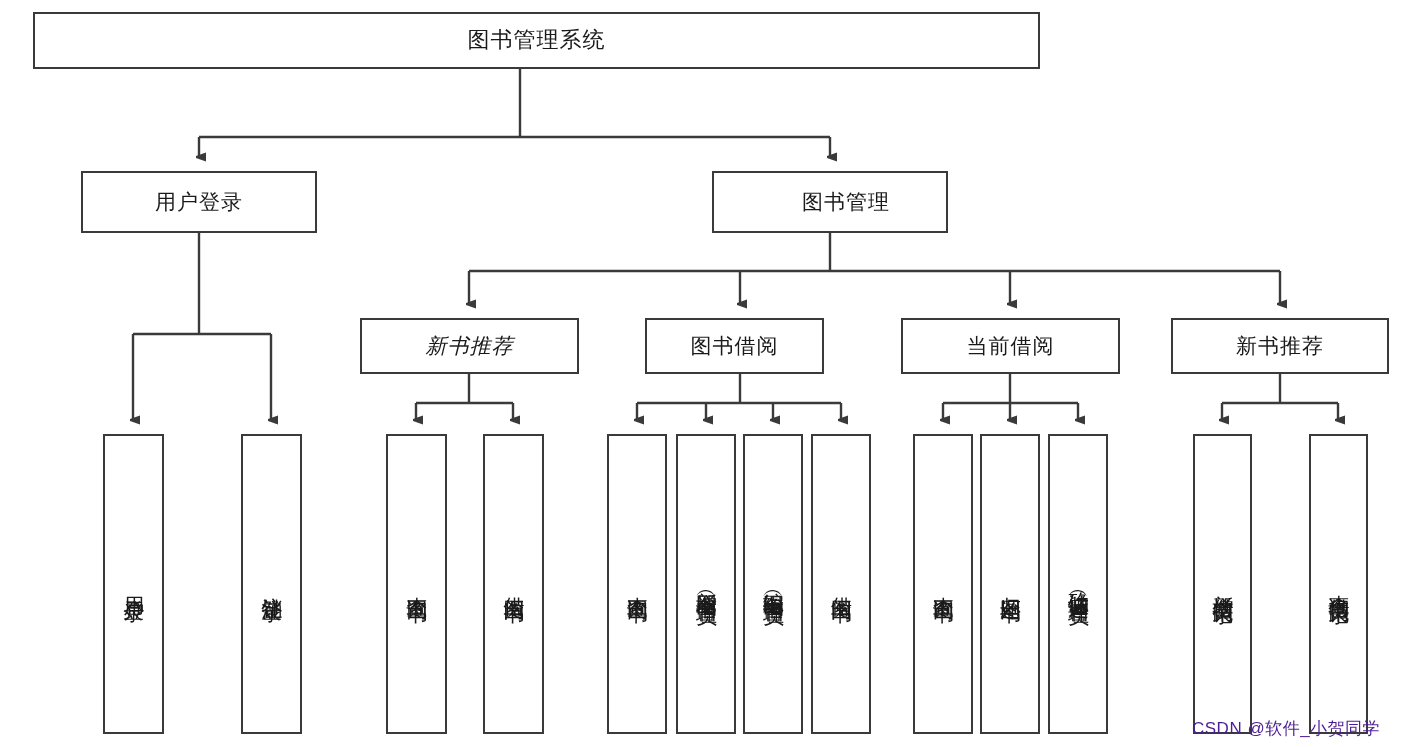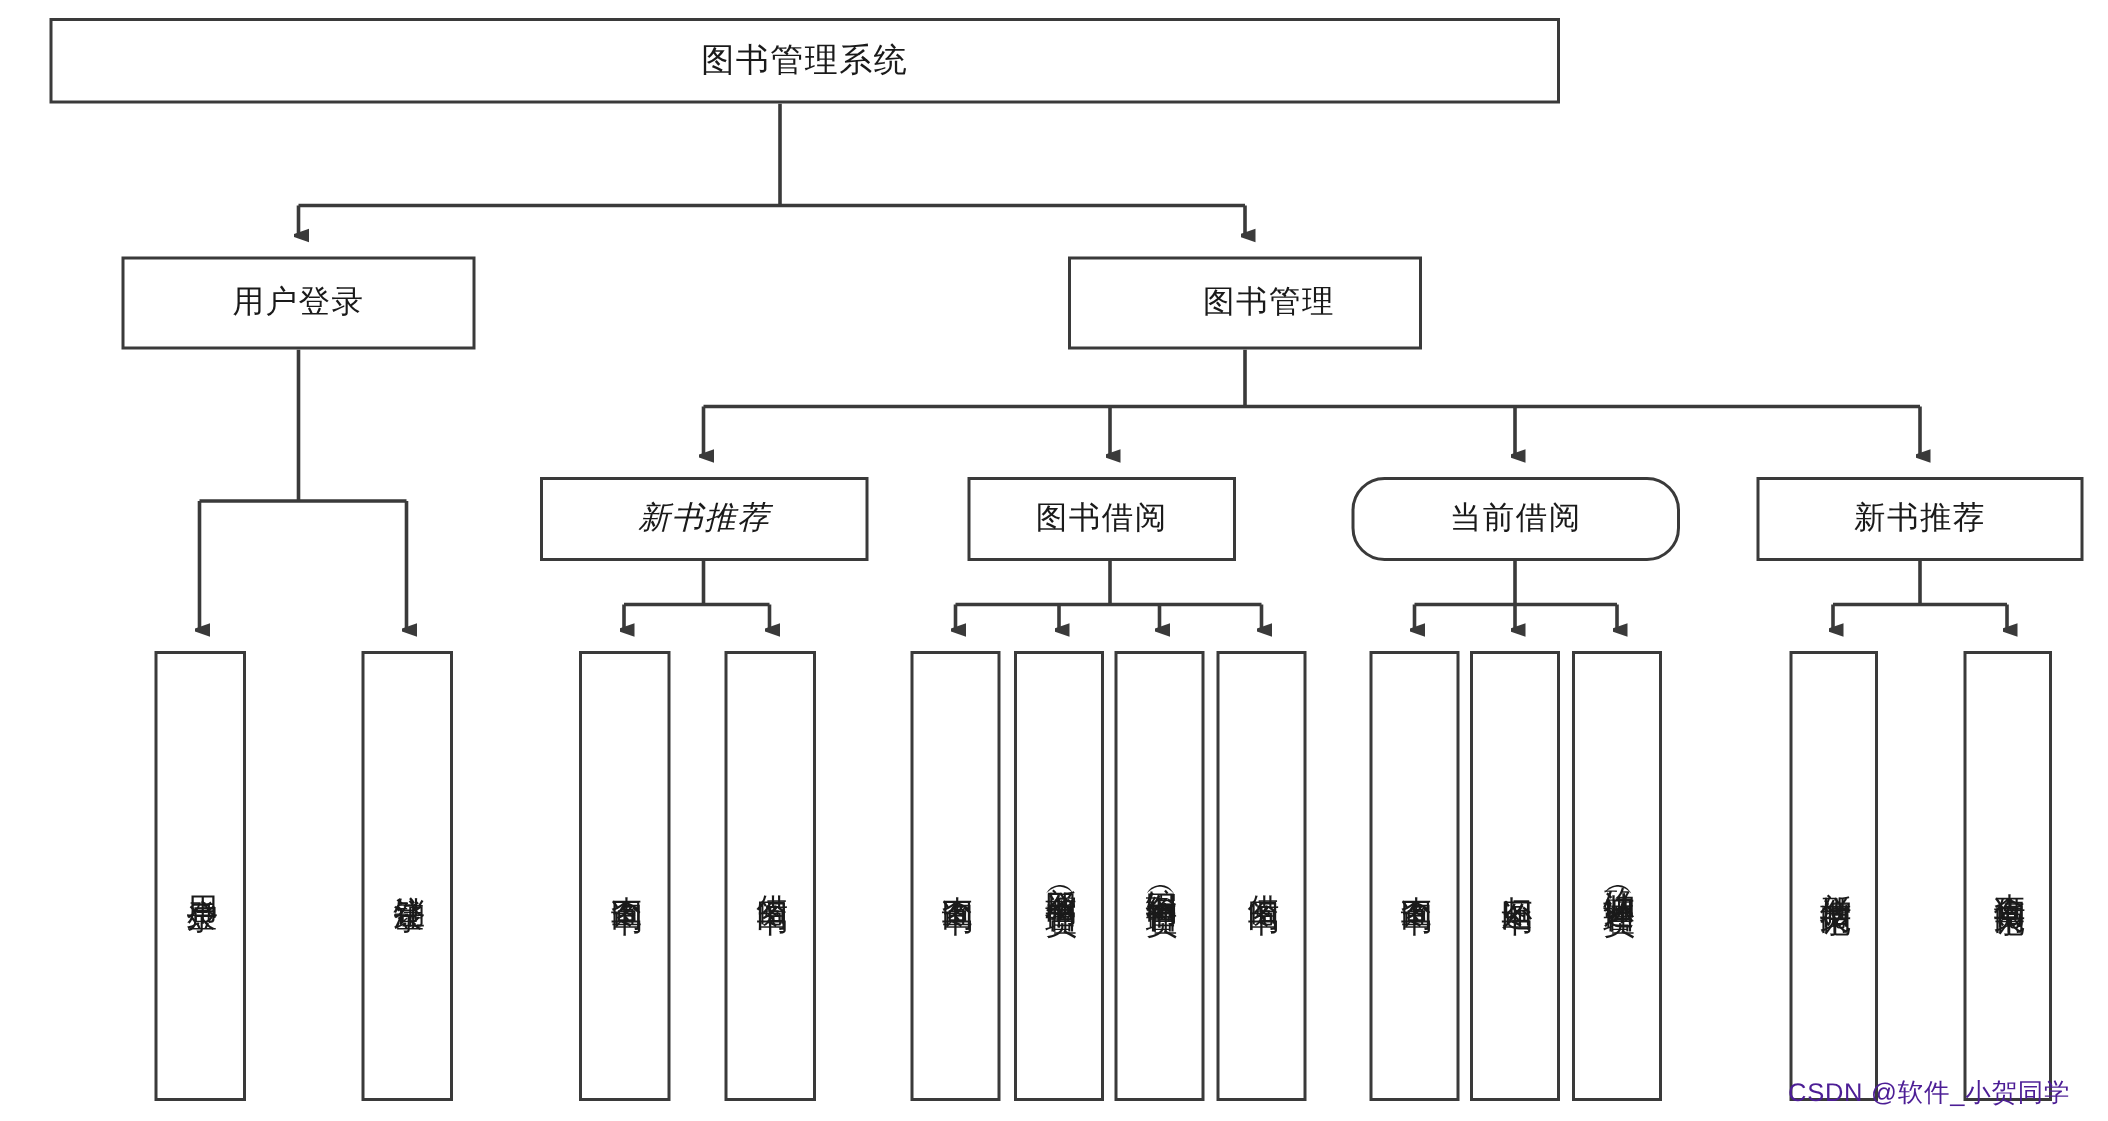--- a/index.html
+++ b/index.html
@@ -121,21 +121,21 @@
       </div>
       <div class="node horizontal" style="left: 712px; top: 171px; width: 236px; height: 62px; padding-left: 32px;">
         <span class="label">图书管理</span>
       </div>
       <div class="node horizontal" style="left: 360px; top: 318px; width: 219px; height: 56px; font-style: italic;">
         <span class="label">新书推荐</span>
       </div>
       <div class="node horizontal" style="left: 632px; top: 318px; width: 179px; height: 56px; margin-left: 13px;">
         <span class="label">图书借阅</span>
       </div>
-      <div class="node horizontal" style="left: 901px; top: 318px; width: 219px; height: 56px; border-radius: 22px;">
+      <div class="node horizontal" style="left: 901px; top: 318px; width: 219px; height: 56px;">
         <span class="label">当前借阅</span>
       </div>
       <div class="node horizontal" style="left: 1171px; top: 318px; width: 218px; height: 56px;">
         <span class="label">新书推荐</span>
       </div>
       <div class="node vertical" style="left: 103px; top: 434px; width: 61px; height: 300px;">
         <span class="label">用户登录</span>
       </div>
       <div class="node vertical" style="left: 241px; top: 434px; width: 61px; height: 300px;">
         <span class="label">注销登录</span>

